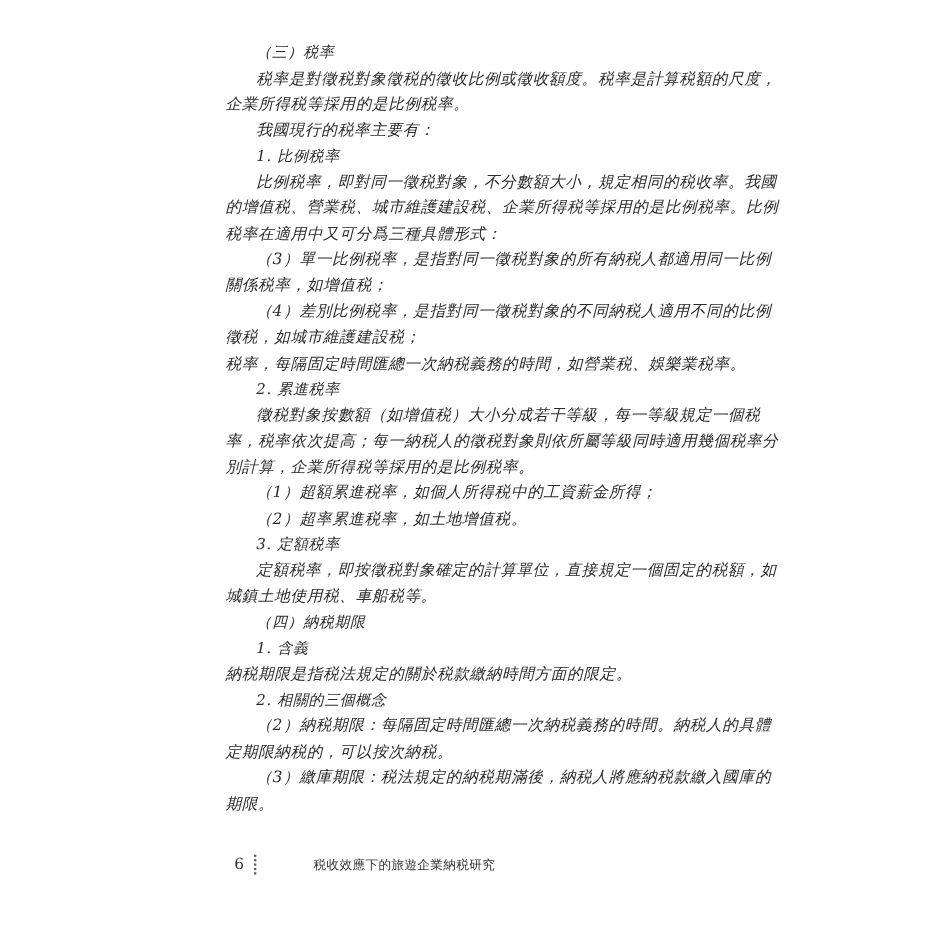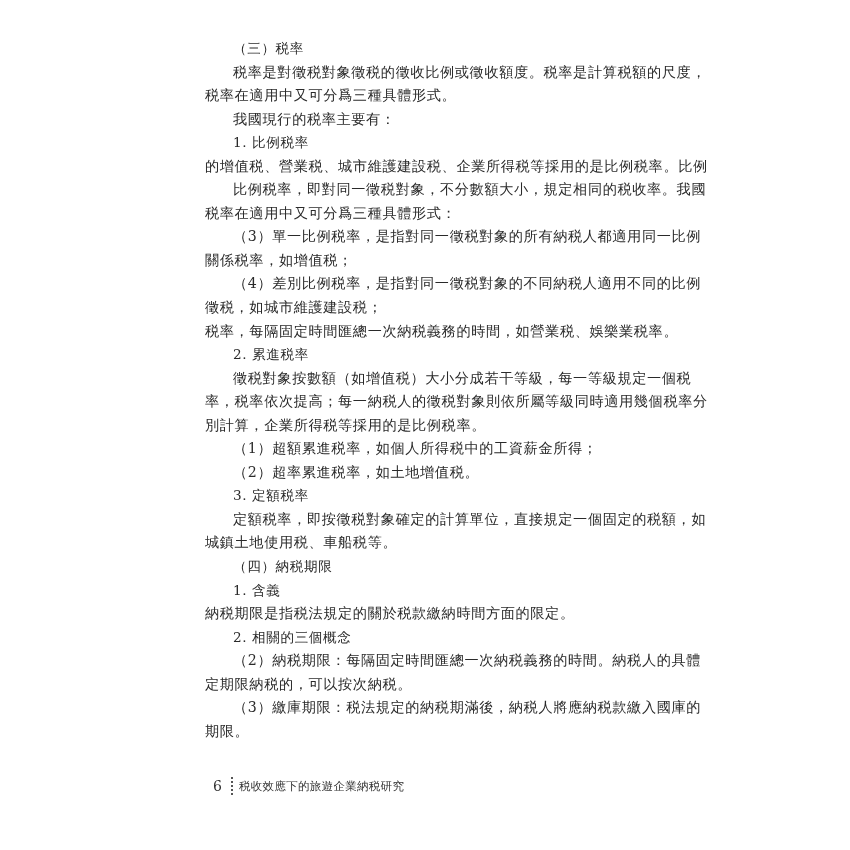--- a/index.html
+++ b/index.html
@@ -3,40 +3,40 @@
 <meta charset="utf-8">
 <style>
   html, body { margin: 0; padding: 0; }
   body {
     width: 850px; height: 850px; background: #ffffff; position: relative; overflow: hidden;
     font-family: "DejaVu Serif", "Liberation Serif", serif; color: #2a2a2a;
   }
   .page { position: absolute; left: 205px; top: 37px; width: 442px; }
   .line {
     font-size: 14.2px; line-height: 23.55px; height: 23.55px; white-space: nowrap;
-    letter-spacing: 0.6px; overflow: visible;
+    letter-spacing: 0.6px; overflow: visible; font-style: italic;
   }
   .indent { padding-left: 28px; }
   .heading { font-size: 13.6px; }
   .footer { position: absolute; left: 213px; top: 776px; height: 20px; display: flex; align-items: center; }
   .page-num { font-size: 14px; width: 14px; color: #333; }
   .sep { width: 0; height: 18px; border-left: 2px dotted #555; margin: 0 6px 0 4px; }
-  .book-title { font-size: 11.5px; color: #333; letter-spacing: 0.3px; }
+  .book-title { font-size: 11.5px; color: #333; letter-spacing: 0.3px; margin-left: 46px; }
 </style>
 </head>
 <body>
 
 <div class="page" id="page-body">
     <div class="line indent heading">（三）税率</div>
     <div class="line indent">税率是對徵税對象徵税的徵收比例或徵收額度。税率是計算税額的尺度，</div>
-    <div class="line">税率在適用中又可分爲三種具體形式。</div>
+    <div class="line">企業所得税等採用的是比例税率。</div>
     <div class="line indent">我國現行的税率主要有：</div>
     <div class="line indent heading">1. 比例税率</div>
+    <div class="line indent">比例税率，即對同一徵税對象，不分數額大小，規定相同的税收率。我國</div>
     <div class="line">的增值税、營業税、城市維護建設税、企業所得税等採用的是比例税率。比例</div>
-    <div class="line indent">比例税率，即對同一徵税對象，不分數額大小，規定相同的税收率。我國</div>
     <div class="line">税率在適用中又可分爲三種具體形式：</div>
     <div class="line indent">（3）單一比例税率，是指對同一徵税對象的所有納税人都適用同一比例</div>
     <div class="line">關係税率，如增值税；</div>
     <div class="line indent">（4）差別比例税率，是指對同一徵税對象的不同納税人適用不同的比例</div>
     <div class="line">徵税，如城市維護建設税；</div>
     <div class="line">税率，每隔固定時間匯總一次納税義務的時間，如營業税、娛樂業税率。</div>
     <div class="line indent heading">2. 累進税率</div>
     <div class="line indent">徵税對象按數額（如增值税）大小分成若干等級，每一等級規定一個税</div>
     <div class="line">率，税率依次提高；每一納税人的徵税對象則依所屬等級同時適用幾個税率分</div>
     <div class="line">別計算，企業所得税等採用的是比例税率。</div>

